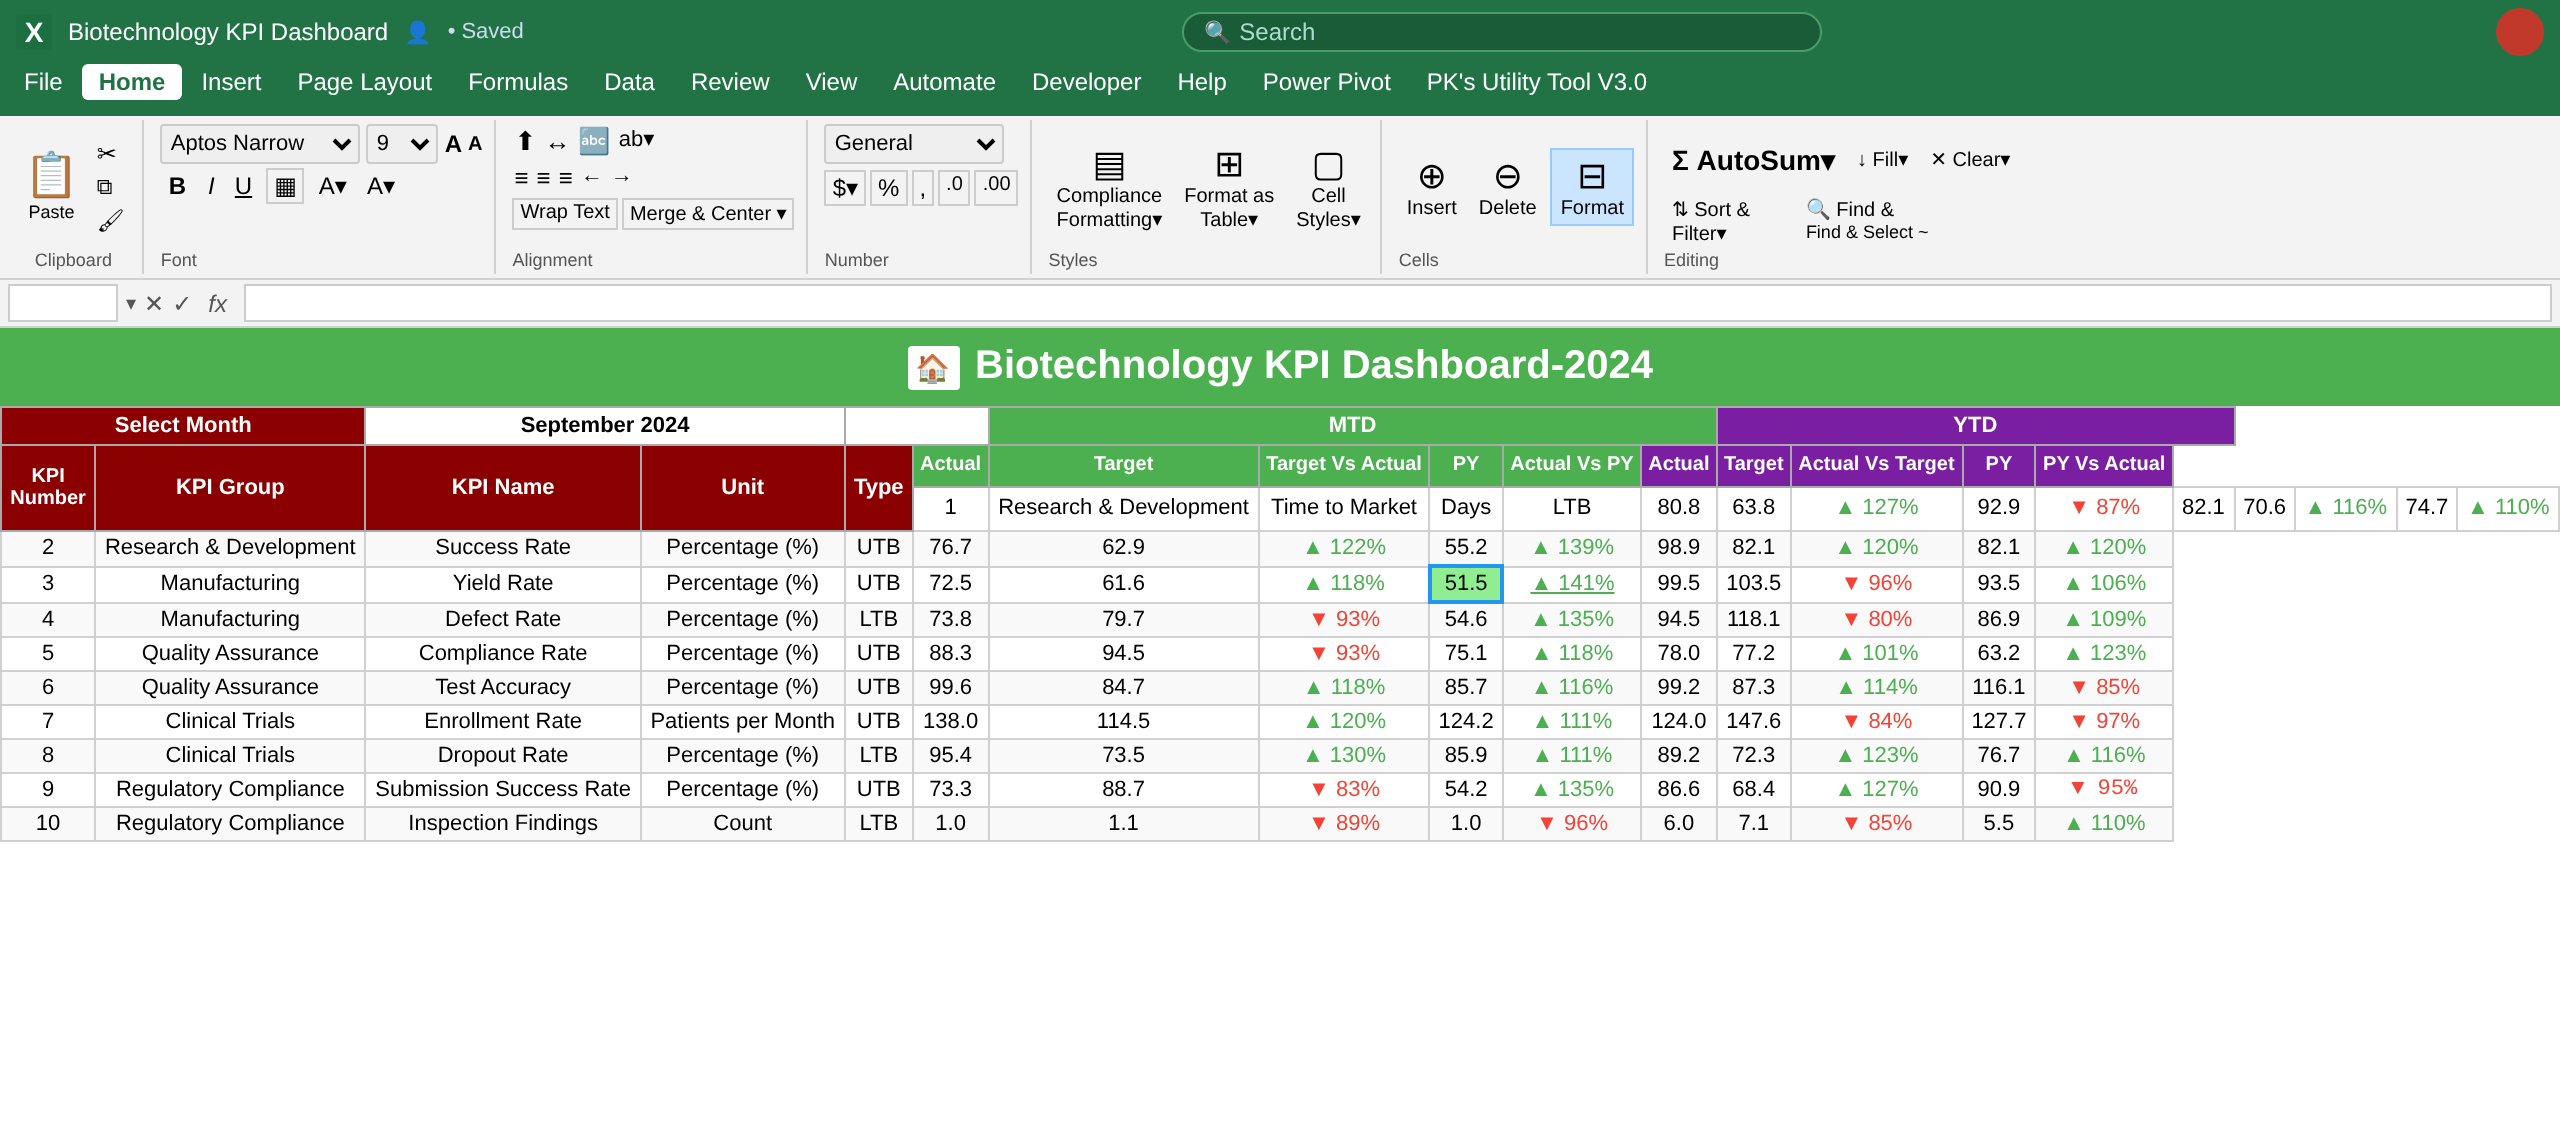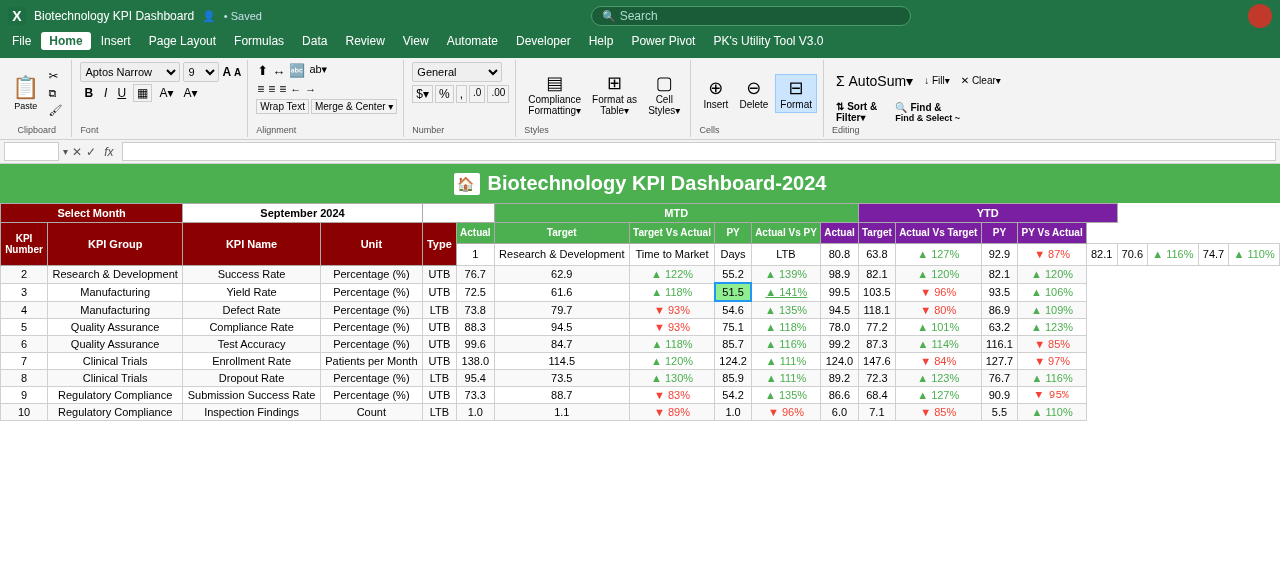--- a/index.html
+++ b/index.html
@@ -167,30 +167,30 @@
         <div style="font-size:18px;">⊟</div>
         <div>Format</div>
       </div>
     </div>
     <span style="font-size:9px;color:#555;margin-top:auto;">Cells</span>
   </div>
 
   <div style="display:flex;flex-direction:column;padding:2px 6px;min-width:120px;">
     <div style="display:flex;gap:3px;flex:1;align-items:center;">
       <div style="cursor:pointer;text-align:center;font-size:10px;padding:2px 4px;">
-        <div style="font-size:14px;font-weight:normal;">Σ AutoSum▾</div>
+        <div style="font-size:14px;font-weight:bold;">Σ AutoSum▾</div>
       </div>
       <div style="cursor:pointer;text-align:center;font-size:10px;padding:2px 4px;">
         <div>↓ Fill▾</div>
       </div>
       <div style="cursor:pointer;text-align:center;font-size:10px;padding:2px 4px;">
         <div>✕ Clear▾</div>
       </div>
     </div>
-    <div style="display:flex;gap:10px;align-items:flex-end;font-weight:bold;">
+    <div style="display:flex;gap:20px;align-items:flex-start;">
       <div style="cursor:pointer;font-size:10px;padding:2px 4px;">
         <div>⇅ Sort &amp;</div>
         <div>Filter▾</div>
       </div>
       <div style="cursor:pointer;font-size:10px;padding:2px 4px;">
         <div>🔍 Find &amp;</div>
         <div style="font-size:9px;">Find &amp; Select ~</div>
       </div>
     </div>
     <span style="font-size:9px;color:#555;margin-top:auto;">Editing</span>

